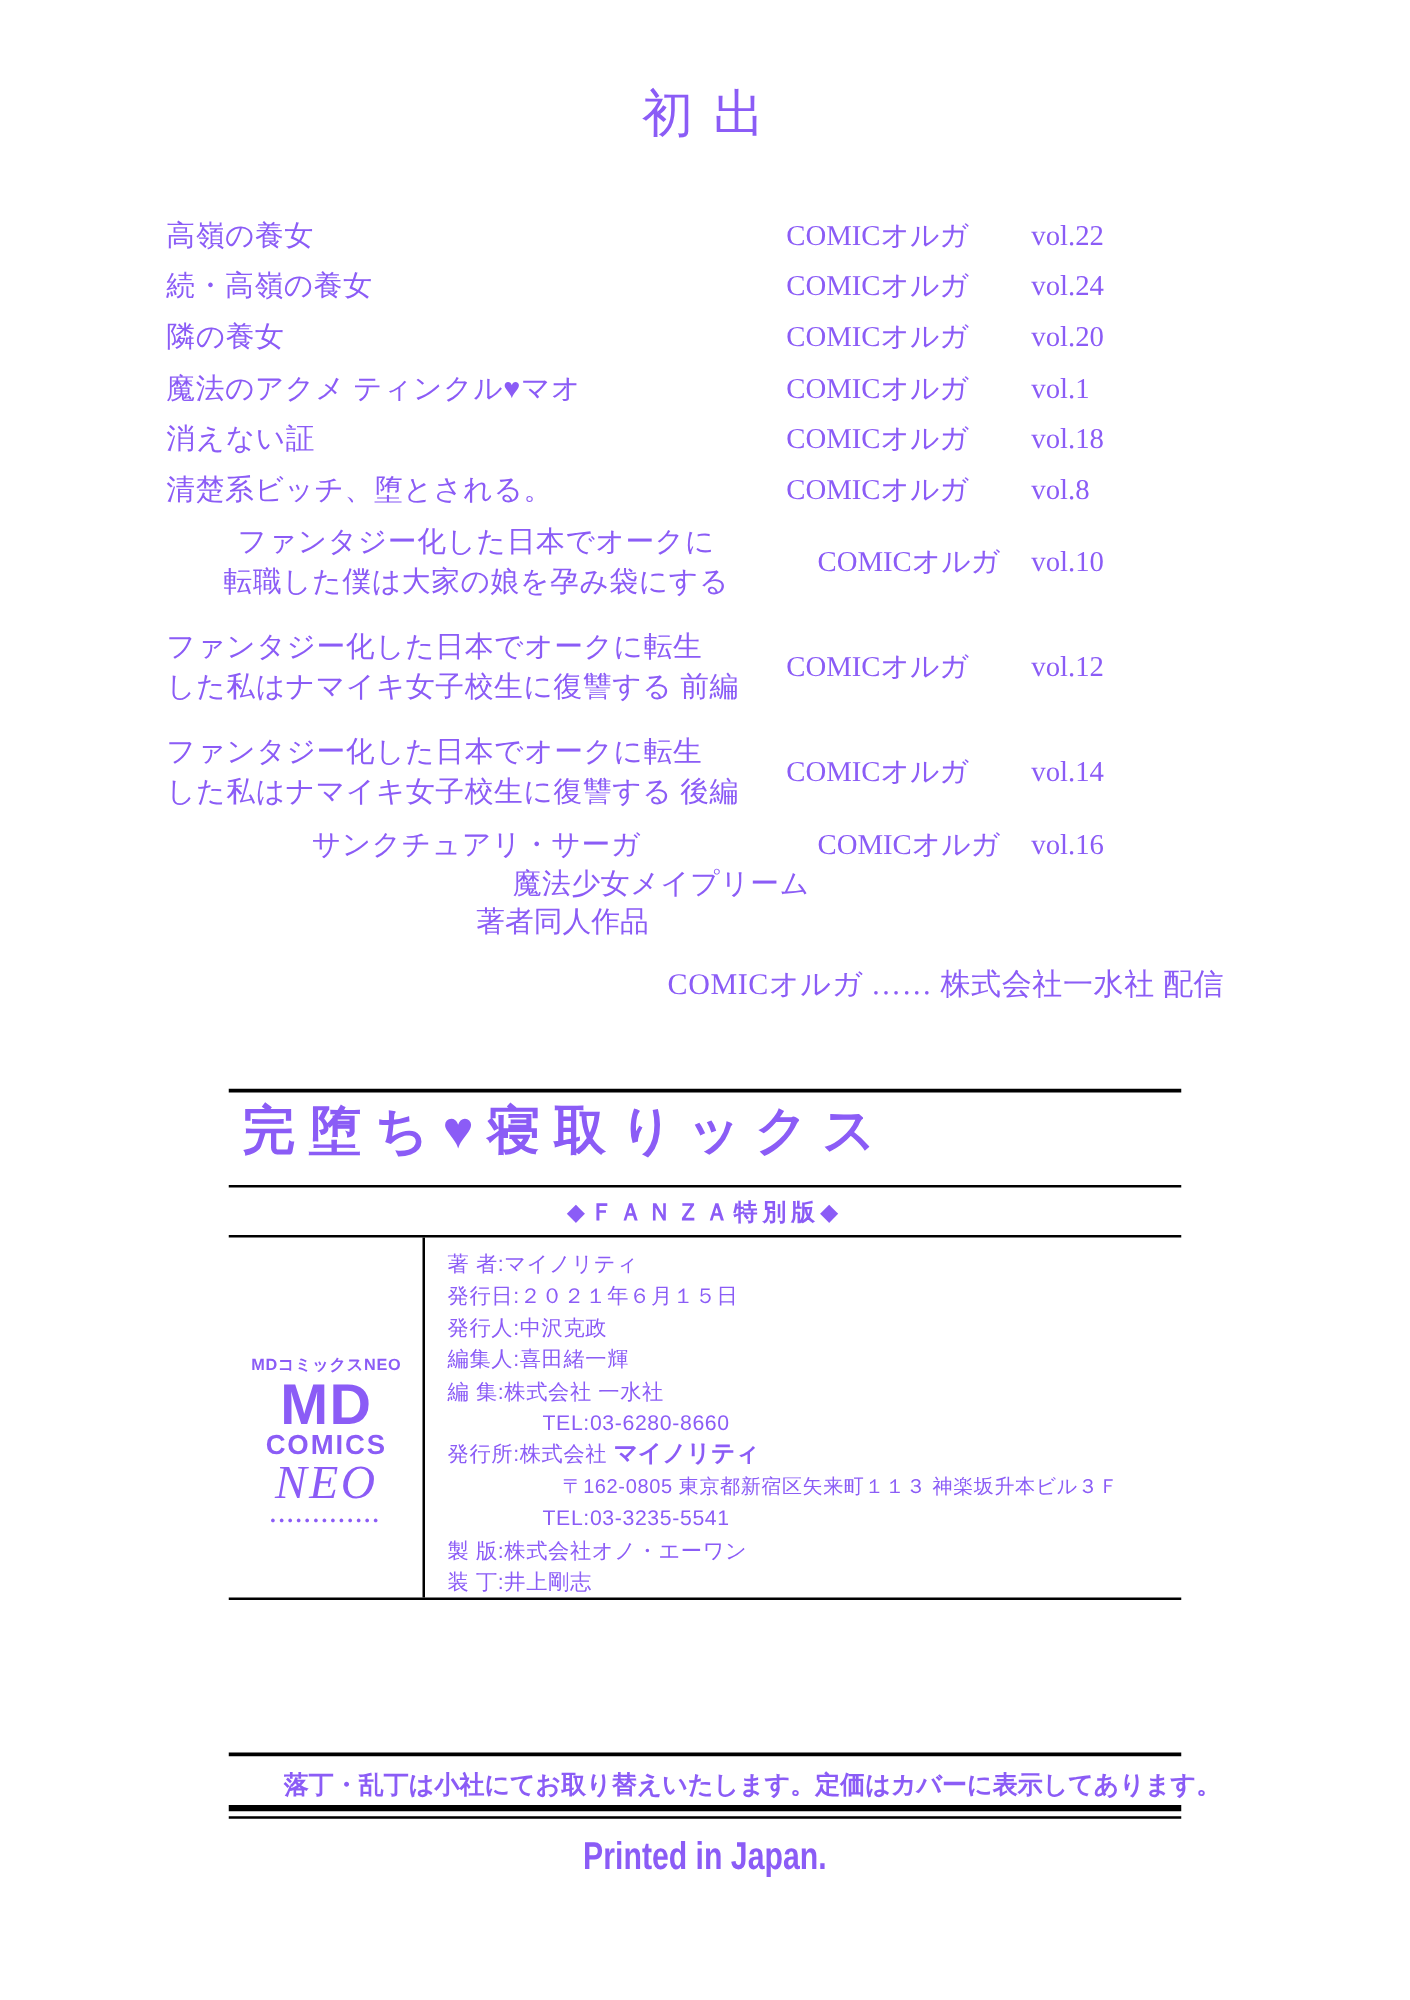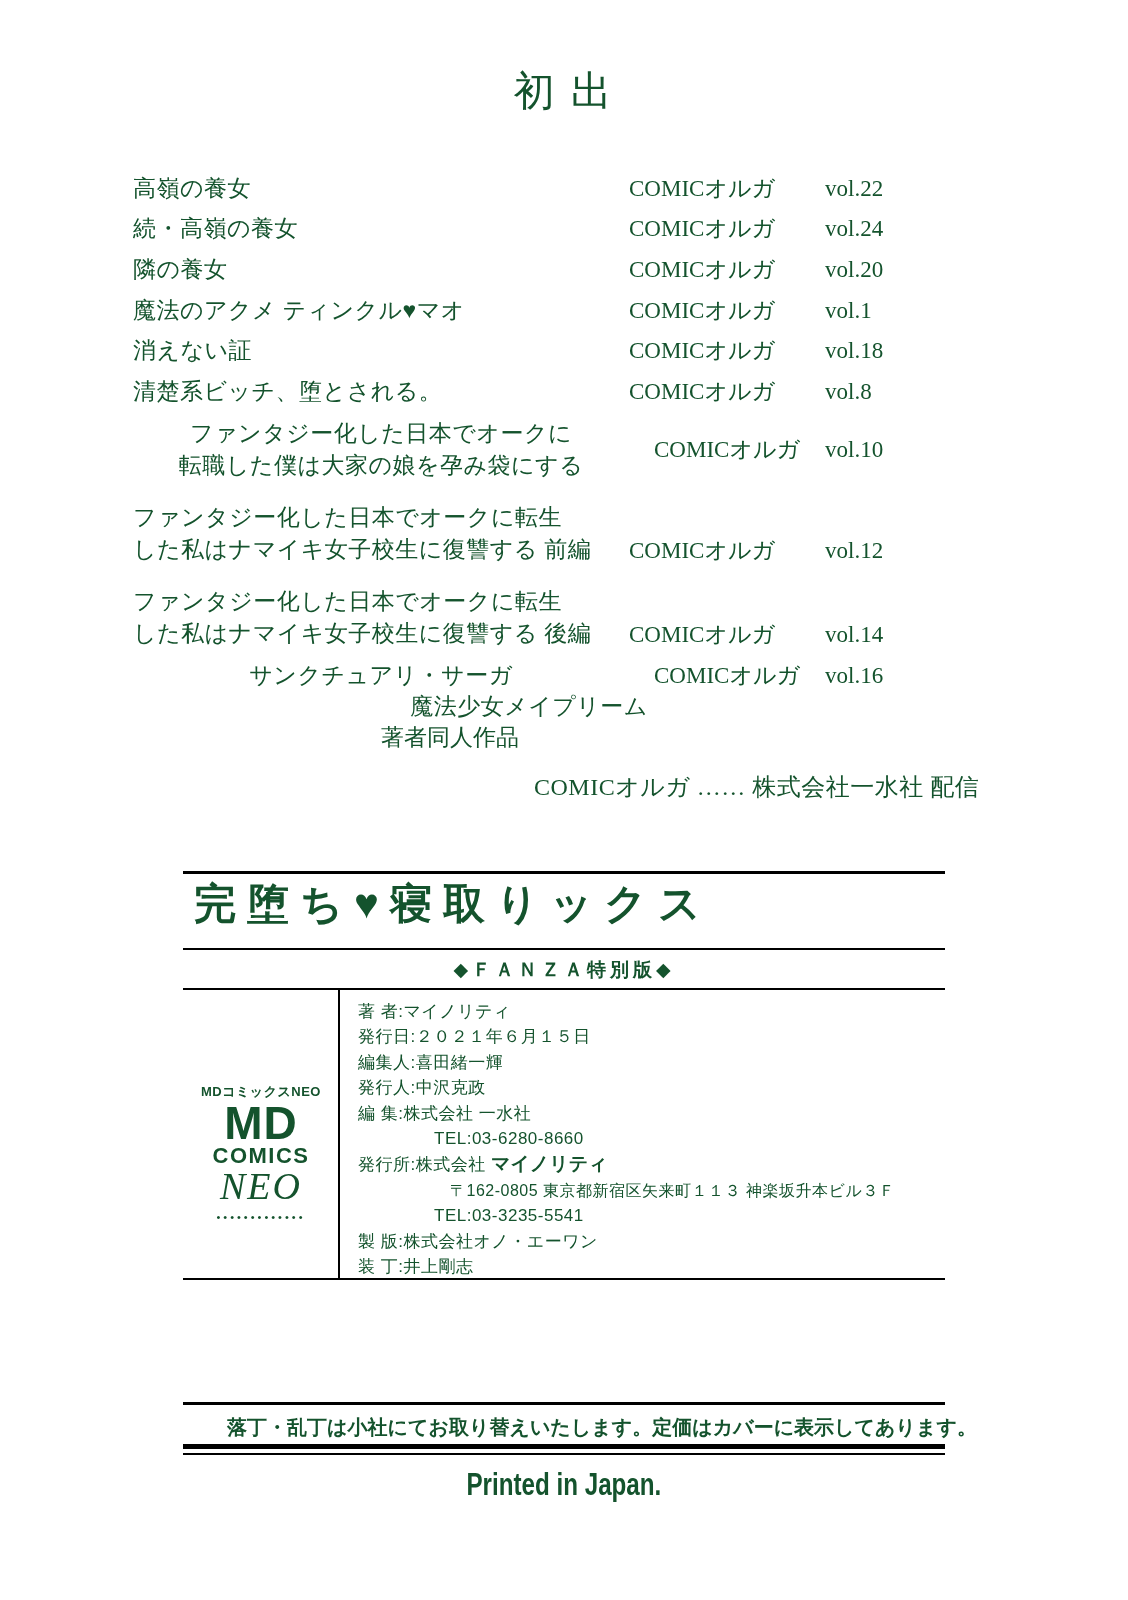--- a/index.html
+++ b/index.html
@@ -1,33 +1,33 @@
 <!DOCTYPE html>
 <html><head>
 <meta charset="utf-8">
 <style>
   html,body { margin:0; padding:0; background:#ffffff; }
   .page {
     position:relative; width:1128px; height:1600px; background:#ffffff;
-    color:#14532d; font-family:"Liberation Serif","DejaVu Serif",serif;
+    color:#8b5cf6; font-family:"Liberation Serif","DejaVu Serif",serif;
     overflow:hidden;
   }
 
   
   .heading {
     position:absolute; top:64px; left:0; width:100%;
     text-align:center; font-size:41px; letter-spacing:3px; white-space:nowrap;
   }
 
   
   .pub-list { position:absolute; left:133px; top:168px; width:792px; }
   .row { display:flex; align-items:center; }
   .row.single { height:40.6px; }
   .row.m6  { margin-top:6px;text-align:center; }
-  .row.m20 { margin-top:20px;align-items:flex-end; }
+  .row.m20 { margin-top:20px; }
   .row.mneg { margin-top:-5px;flex-direction:column; }
   .titles { flex:1; font-size:23px; letter-spacing:0.5px; }
   .tline  { line-height:32px; white-space:nowrap; }
   .row.single .tline { line-height:normal; }
   .pub { width:296px; display:flex; align-items:baseline; font-size:23px; }
   .mag { width:196px; white-space:nowrap; }
   .vol { white-space:nowrap; }
 
   .note-line {
     position:absolute; left:534px; top:771px;
@@ -240,22 +240,22 @@
     <div class="l1">MDコミックスNEO</div>
     <div class="l2">MD</div>
     <div class="l3">COMICS</div>
     <div class="l4">NEO</div>
     <div class="l5">•••••••••••••</div>
   </div>
 
   <div class="colophon">
     <div>著 者:マイノリティ</div>
     <div>発行日:２０２１年６月１５日</div>
+    <div>発行人:中沢克政</div>
     <div>編集人:喜田緒一輝</div>
-    <div>発行人:中沢克政</div>
     <div>編 集:株式会社 一水社</div>
     <div class="ind-tel">TEL:03-6280-8660</div>
     <div><span>発行所:株式会社 </span><span class="publisher-logo">マイノリティ</span></div>
     <div class="ind-addr">〒162-0805 東京都新宿区矢来町１１３ 神楽坂升本ビル３Ｆ</div>
     <div class="ind-tel">TEL:03-3235-5541</div>
     <div>製 版:株式会社オノ・エーワン</div>
     <div>装 丁:井上剛志</div>
   </div>
 
   <div class="rule box-bottom"></div>

